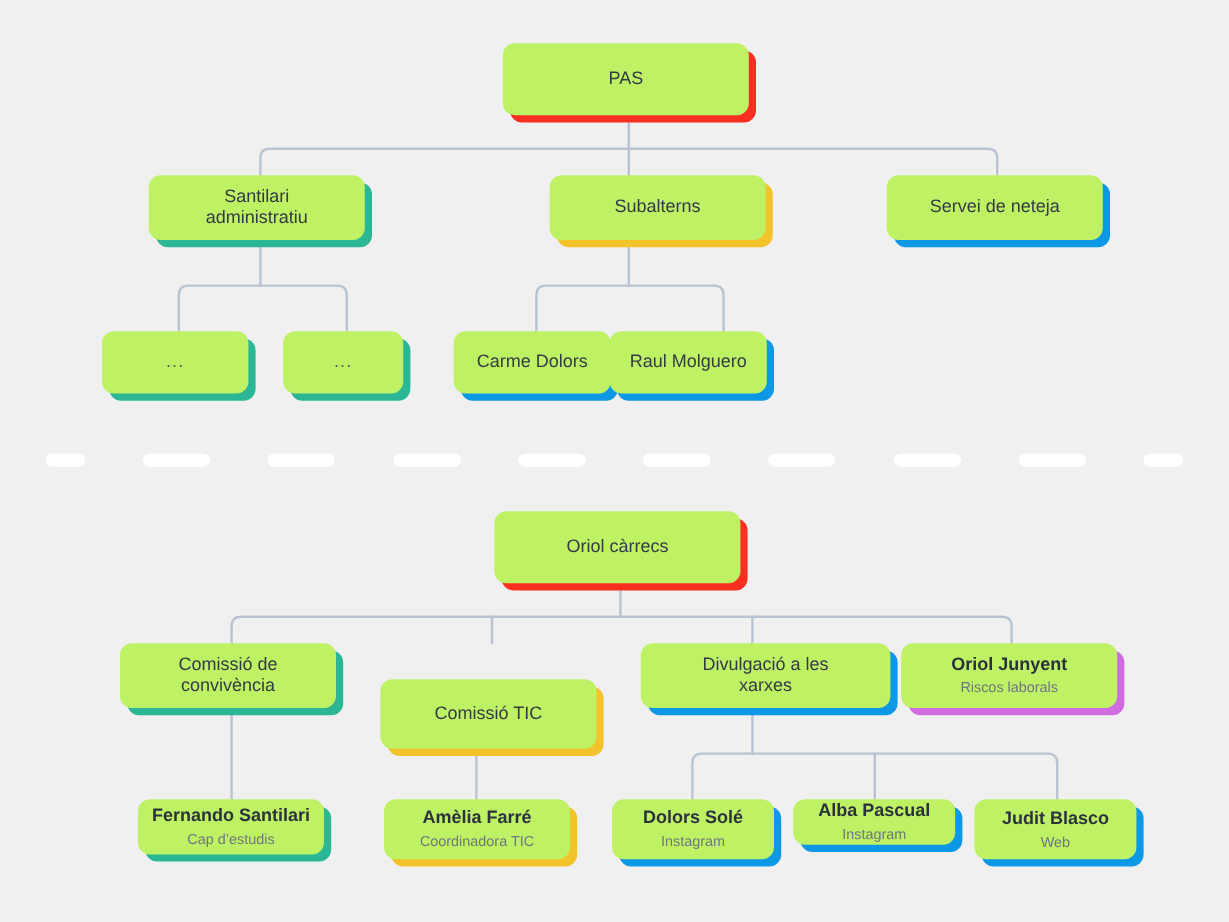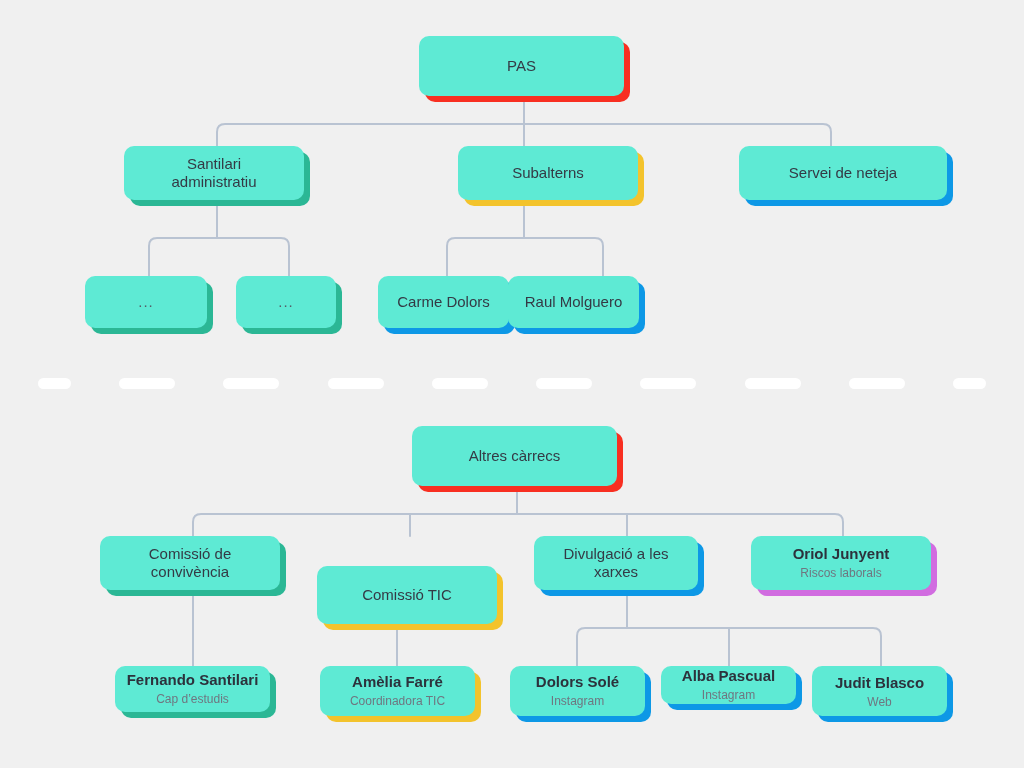--- a/index.html
+++ b/index.html
@@ -31,21 +31,21 @@
     fill: none;
     stroke: #b9c3d2;
     stroke-width: 2;
     stroke-linecap: round;
   }
   
   .node {
     position: absolute;
     z-index: 2;
     box-sizing: border-box;
-    background: #5eead4;
+    background: #bef264;
     border-radius: 10px;
     display: flex;
     flex-direction: column;
     align-items: center;
     justify-content: center;
     text-align: center;
     padding: 6px 10px;
     line-height: 1.22;
   }
   .node .title {
@@ -129,21 +129,21 @@
 
   <div class="node accent-green" style="left:124px; top:146px; width:180px; height:54px;">
     <div class="title">Santilari
 administratiu</div>
   </div>
 
   <div class="node accent-yellow" style="left:432px; top:146px; width:180px; height:54px;margin-left:26px;">
     <div class="title">Subalterns</div>
   </div>
 
-  <div class="node accent-blue" style="left:739px; top:146px; width:208px; height:54px;">
+  <div class="node accent-blue" style="left:739px; top:146px; width:180px; height:54px;">
     <div class="title">Servei de neteja</div>
   </div>
 
   <div class="node ellipsis accent-green" style="left:85px; top:276px; width:122px; height:52px;">
     <div class="title">...</div>
   </div>
 
   <div class="node ellipsis accent-green" style="left:236px; top:276px; width:100px; height:52px;">
     <div class="title">...</div>
   </div>
@@ -163,33 +163,33 @@
     <div class="dash" style="width:56px;"></div>
     <div class="dash" style="width:56px;"></div>
     <div class="dash" style="width:56px;"></div>
     <div class="dash" style="width:56px;"></div>
     <div class="dash" style="width:56px;"></div>
     <div class="dash" style="width:56px;"></div>
     <div class="dash" style="width:33px;"></div>
   </div>
 
   <div class="node accent-red" style="left:412px; top:426px; width:205px; height:60px;">
-    <div class="title">Altres càrrecs</div>
+    <div class="title">Oriol càrrecs</div>
   </div>
 
   <div class="node accent-green" style="left:100px; top:536px; width:180px; height:54px;">
     <div class="title">Comissió de
 convivència</div>
   </div>
 
   <div class="node accent-yellow" style="left:317px; top:566px; width:180px; height:58px;">
     <div class="title">Comissió TIC</div>
   </div>
 
-  <div class="node accent-blue" style="left:534px; top:536px; width:164px; height:54px;">
+  <div class="node accent-blue" style="left:534px; top:536px; width:208px; height:54px;">
     <div class="title">Divulgació a les
 xarxes</div>
   </div>
 
   <div class="node person accent-purple" style="left:751px; top:536px; width:180px; height:54px;">
     <div class="title">Oriol Junyent</div>
     <div class="subtitle">Riscos laborals</div>
   </div>
 
   <div class="node person accent-green" style="left:115px; top:666px; width:155px; height:46px;">

